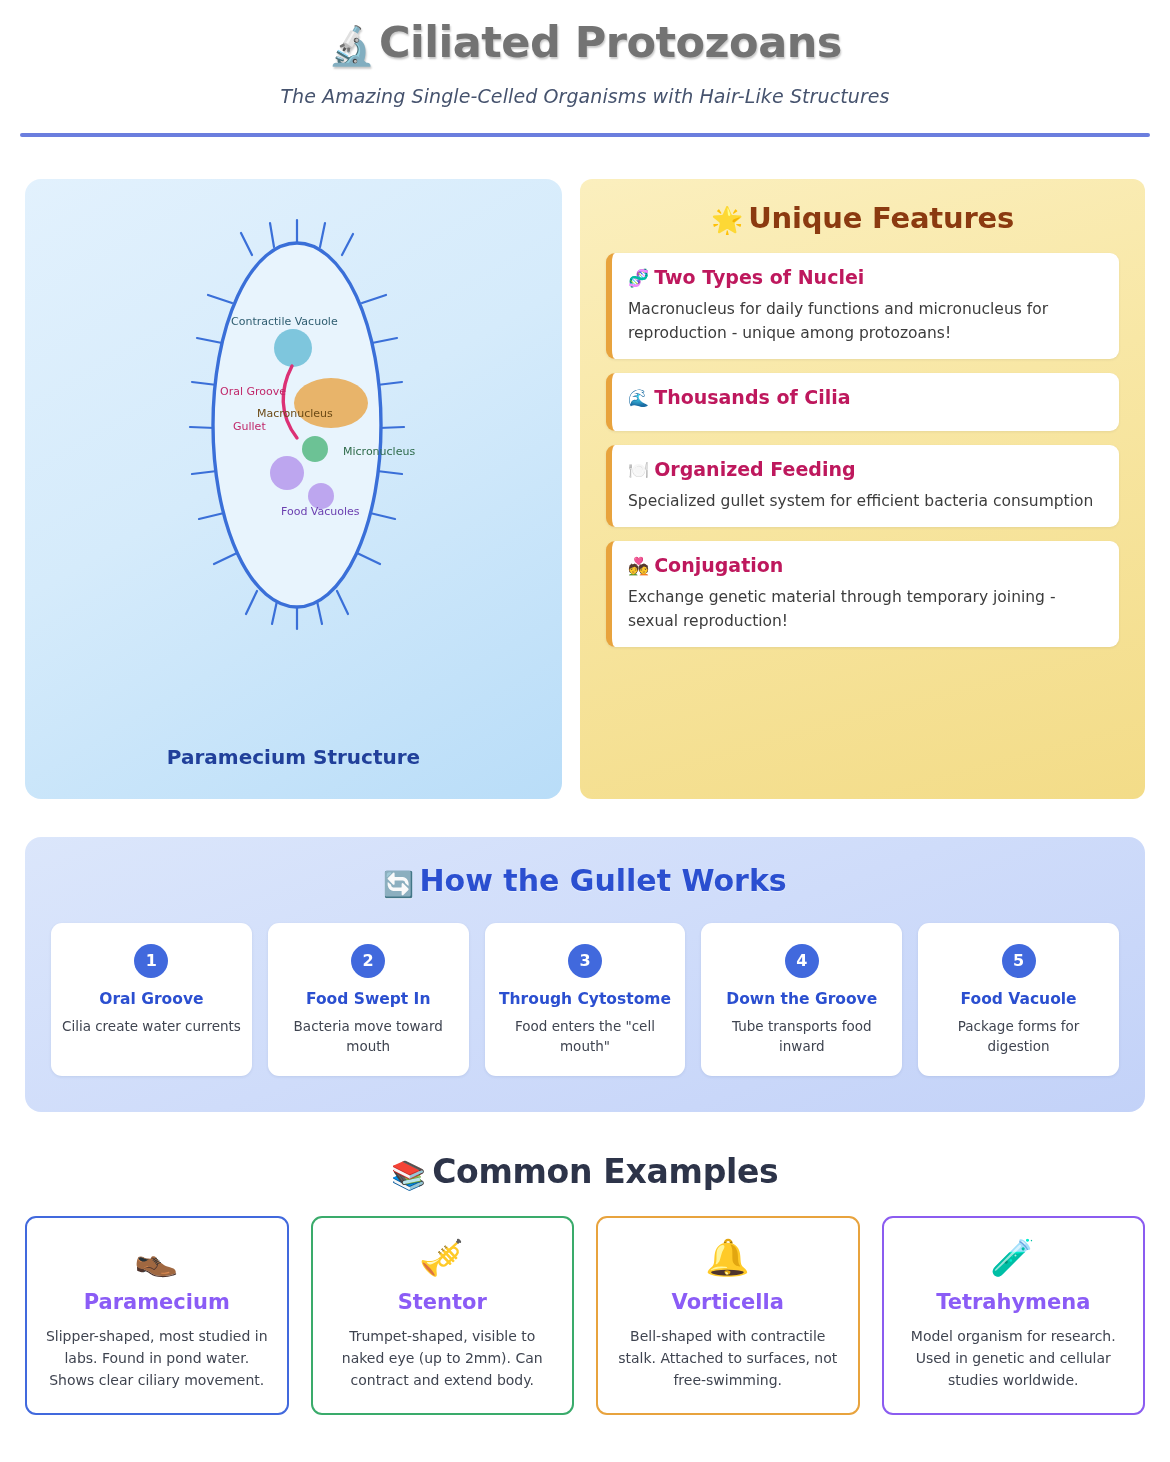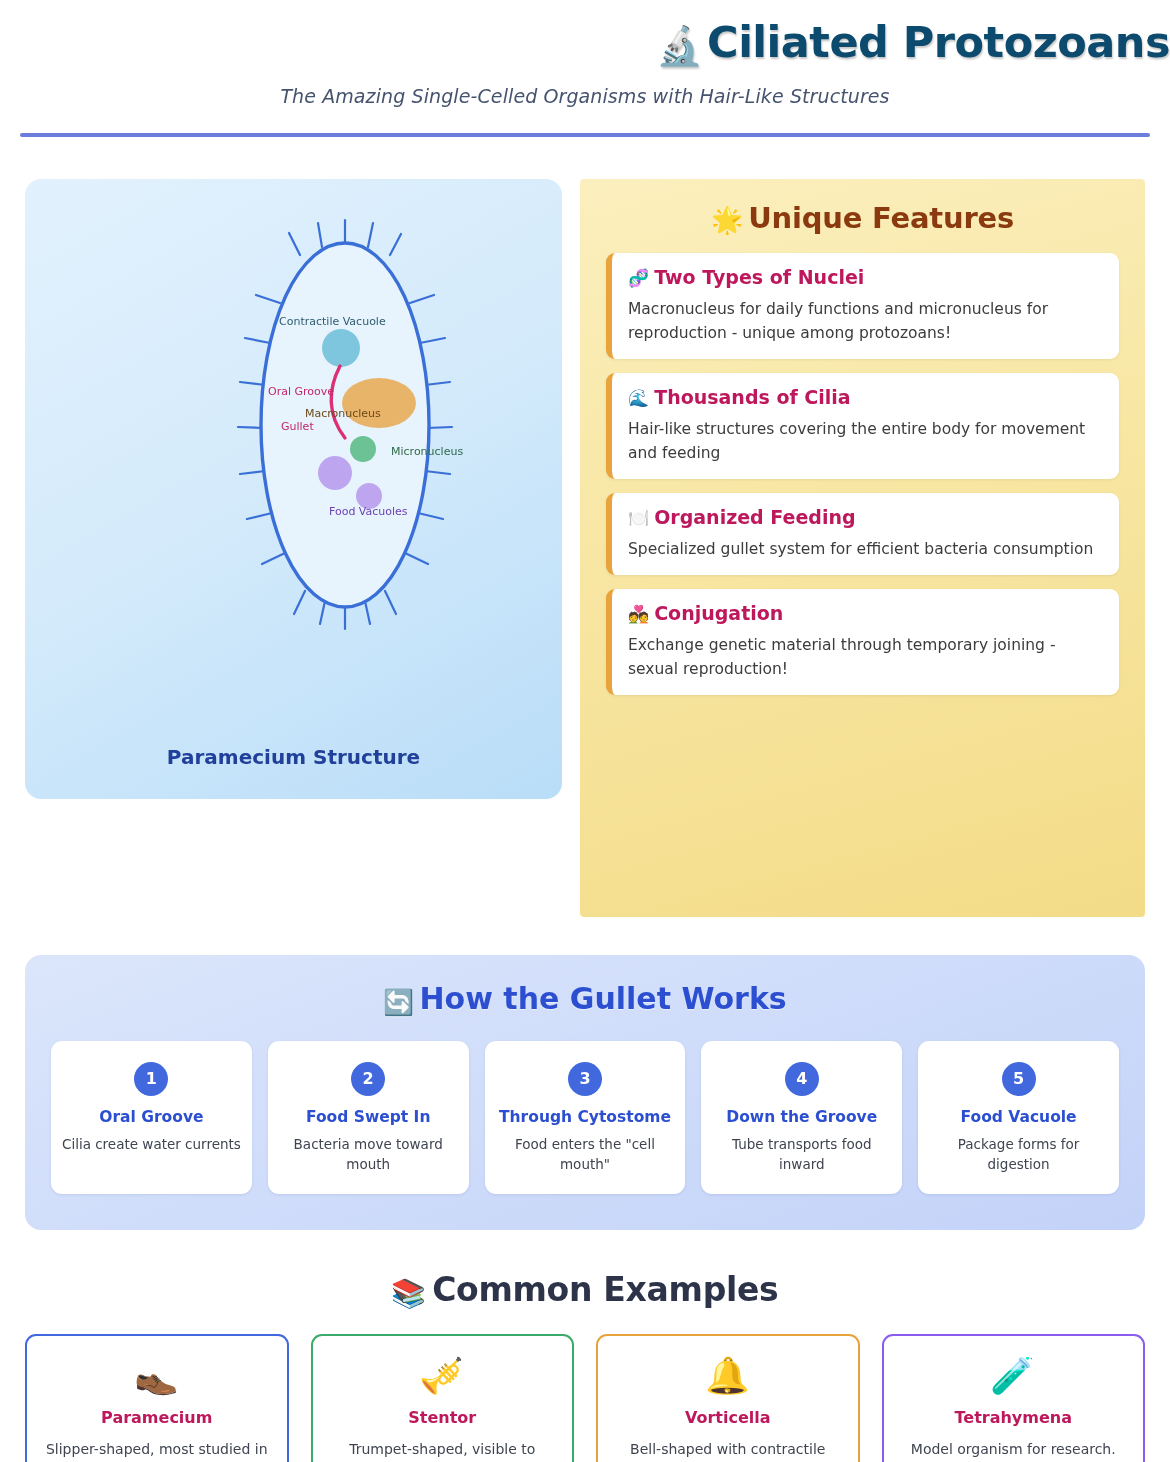--- a/index.html
+++ b/index.html
@@ -6,24 +6,23 @@
   html, body {
     width:1170px; height:1462px;
     background:#ffffff;
     font-family:"DejaVu Sans", sans-serif;
   }
   .page { width:1170px; height:1462px; position:relative; }
 
   
   .header { padding:18px 0 0 0; text-align:center; }
   .header h1 {
-    font-size:43px; font-weight:bold; color:#0c4a6e;
+    font-size:43px; font-weight:bold; color:#737373;
     letter-spacing:-0.5px; line-height:1.15;
     text-shadow:1px 2px 2px rgba(0,0,0,0.22);
-    text-align:right;
   }
   .header h1 .emoji { font-size:38px; vertical-align:-2px; margin-right:4px; }
   .header .subtitle {
     font-size:19px; font-style:italic; color:#46536e;
     margin-top:16px; letter-spacing:0.1px;
   }
   .header .rule {
     height:4px; background:#6b7ede; border-radius:2px;
     margin:26px 20px 0 20px;
   }
@@ -36,31 +35,31 @@
   }
 
   
   .diagram-panel {
     width:537px; height:620px;
     background:linear-gradient(150deg,#e2f1fd 0%,#d5ebfb 45%,#b9ddf8 100%);
     border-radius:16px;
     position:relative;
     flex:none;
   }
-  .diagram-svg-wrap { position:absolute; left:0; top:14px; width:537px; height:540px;padding-left:48px; }
+  .diagram-svg-wrap { position:absolute; left:0; top:14px; width:537px; height:540px; }
   .diagram-caption {
     position:absolute; left:0; right:0; top:558px;
     text-align:center; font-size:20px; font-weight:bold; color:#21409a;margin-top:8px;
   }
 
   
   .features-panel {
-    flex:1; height:738px;
+    flex:1; height:620px;
     background:linear-gradient(165deg,#fbefbe 0%,#f8e7a5 40%,#f3dc88 100%);
-    border-radius:4px;
+    border-radius:12px;
     padding:22px 26px 24px 26px;
   }
   .features-title {
     text-align:center; font-size:29px; font-weight:bold;
     color:#8b3a10; margin-bottom:18px; letter-spacing:-0.2px;
   }
   .features-title .emoji { font-size:26px; margin-right:5px; vertical-align:-1px; }
   .feature-card {
     background:#ffffff;
     border-left:6px solid #e8a33d;
@@ -120,21 +119,21 @@
   }
   .examples-title .emoji { font-size:28px; margin-right:6px; vertical-align:-2px; }
   .examples { display:flex; gap:22px; margin:0 25px; }
   .example-card {
     flex:1; background:#ffffff;
     border:2px solid #4169dd; border-radius:11px;
     padding:22px 14px 22px 14px; text-align:center;
   }
   .example-card .ex-icon { font-size:36px; line-height:1; display:block; margin-bottom:14px; }
   .example-card .ex-name {
-    font-size:16px; font-weight:bold; color:#be185d; margin-bottom:12px;
+    font-size:21px; font-weight:bold; color:#8b5cf6; margin-bottom:12px;
   }
   .example-card .ex-desc { font-size:14px; color:#3f4450; line-height:1.55; }
 
   
   .lbl { font-family:"DejaVu Sans", sans-serif; font-size:11px; }
 </style>
 </head>
 <body>
 
 <div class="page">
@@ -208,21 +207,20 @@
         <div class="feature-head">
           <span class="emoji">🧬</span><span>Two Types of Nuclei</span>
         </div>
         <div class="feature-desc">Macronucleus for daily functions and micronucleus for reproduction - unique among protozoans!</div>
       </div>
 
       <div class="feature-card">
         <div class="feature-head">
           <span class="emoji">🌊</span><span>Thousands of Cilia</span>
         </div>
-        <div class="feature-desc">Hair-like structures covering the entire body for movement and feeding</div>
       </div>
 
       <div class="feature-card">
         <div class="feature-head">
           <span class="emoji">🍽️</span><span>Organized Feeding</span>
         </div>
         <div class="feature-desc">Specialized gullet system for efficient bacteria consumption</div>
       </div>
 
       <div class="feature-card">

